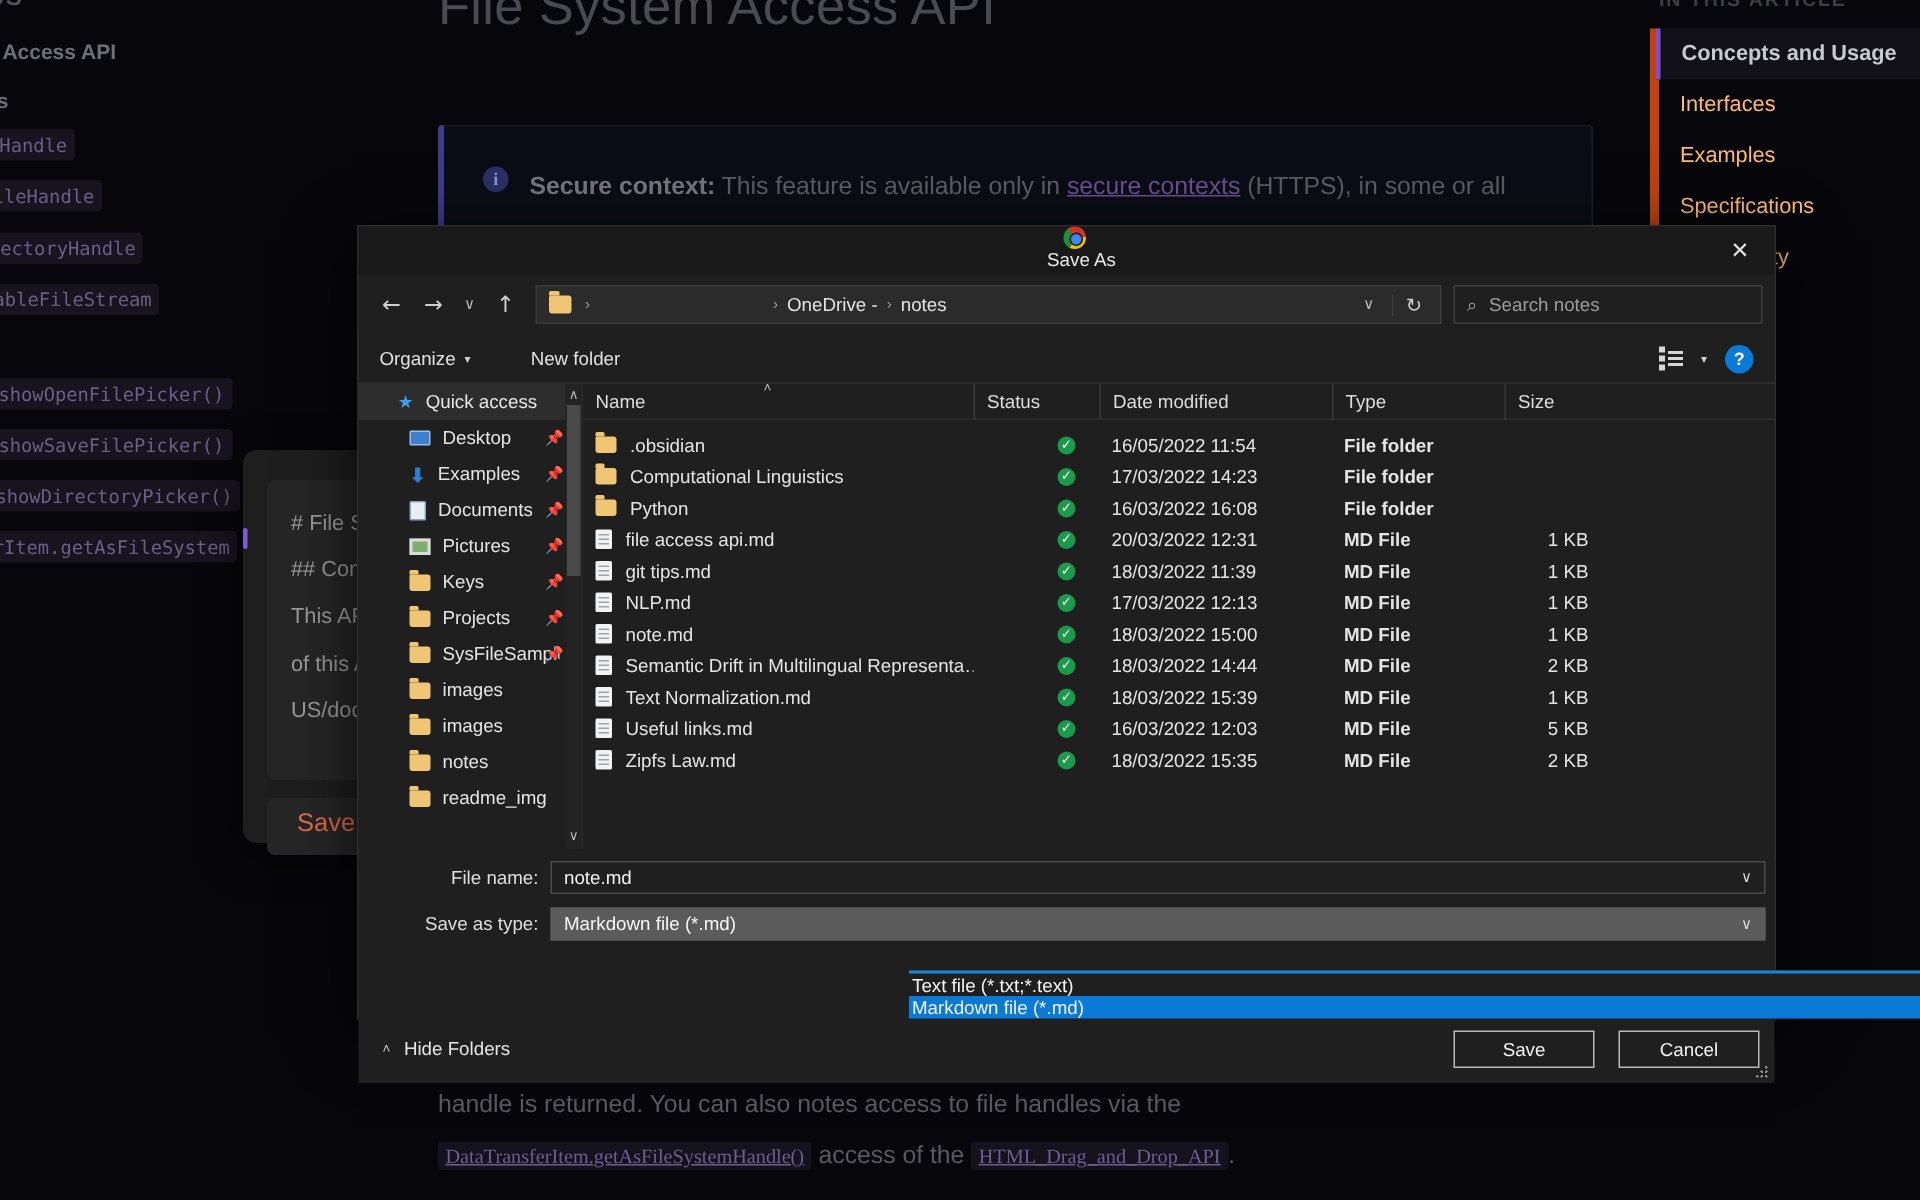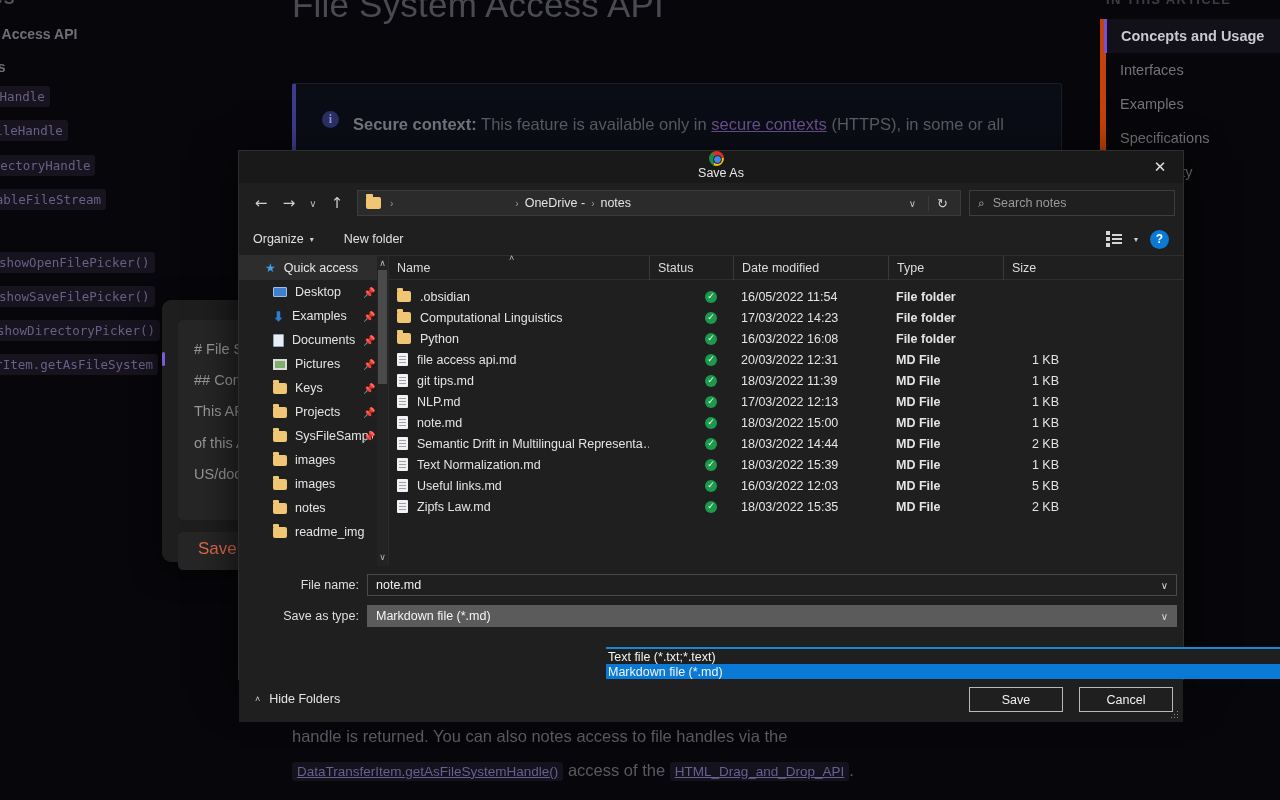--- a/index.html
+++ b/index.html
@@ -52,33 +52,33 @@
   }
   .notecard-text { font-size: 16.5px; line-height: 2.05; color: #5b5b63; }
   .notecard-text b { color: #75757e; }
   .lnk { color: #6a4f8e; text-decoration: underline; }
 
   .page-bottom-text {
     position: absolute; left: 292px; top: 686px; width: 780px;
     font-size: 16.5px; line-height: 2.05; color: #59595f;
   }
   .code-lnk {
-    font-family: Liberation Sans, sans-serif; font-size: 13.5px;
+    font-family: Liberation Serif, serif; font-size: 13.5px;
     color: #6a5f92; background: #14121c; padding: 2px 5px;
     border-radius: 3px; text-decoration: underline;
   }
 
   .page-right-nav { position: absolute; left: 1100px; top: -8px; width: 180px; }
   .in-this-article {
     font-size: 13px; font-weight: bold; letter-spacing: .1em;
     color: #3d3d45; padding-left: 6px;
   }
   .toc-list { margin-top: 12px; border-left: 6px solid #c2410c; }
   .toc-item {
-    font-size: 14.5px; color: #737373; padding: 9px 0 9px 14px;
+    font-size: 14.5px; color: #fdba74; padding: 9px 0 9px 14px;
     white-space: nowrap;
   }
   .toc-item.active {
     color: #c9c9d2; font-weight: bold;
     border-left: 3px solid #7a4fd0; margin-left: -2px; background: #121019;
   }
 
   
   .obsidian-modal {
     position: absolute; left: 162px; top: 300px; width: 300px; height: 262px;
@@ -164,20 +164,21 @@
     width: 206px; height: 26px; margin-left: 8px; background: #1f1f1f;
     border: 1px solid #3d3d3d; display: flex; align-items: center;
     padding: 0 8px; gap: 8px;
   }
   .search-glyph { color: #a9a9a9; font-size: 12px; }
   .search-ph { color: #9b9b9b; font-size: 12.5px; }
 
   .dlg-toolbar {
     height: 32px; display: flex; align-items: center; padding: 0 14px;
     position: relative;
+    gap: 10px;
   }
   .tb-item { color: #e0e0e0; font-size: 12.5px; margin-right: 30px;
              display: flex; align-items: center; gap: 6px; }
   .tb-caret { font-size: 8px; color: #cfcfcf; }
   .tb-right { position: absolute; right: 14px; display: flex;
               align-items: center; gap: 12px; }
   .view-icon { display: flex; gap: 2px; align-items: center; }
   .vi-col { display: flex; flex-direction: column; gap: 2px; }
   .vi-sq { width: 4px; height: 4px; background: #d6d6d6; }
   .vi-ln { width: 10px; height: 2px; background: #d6d6d6; }

